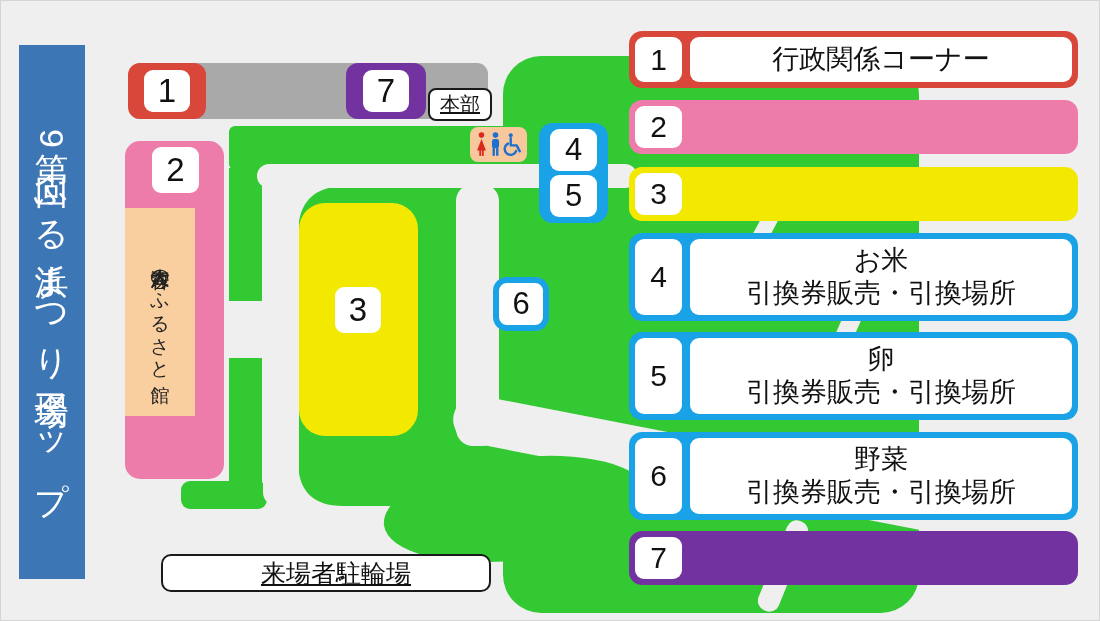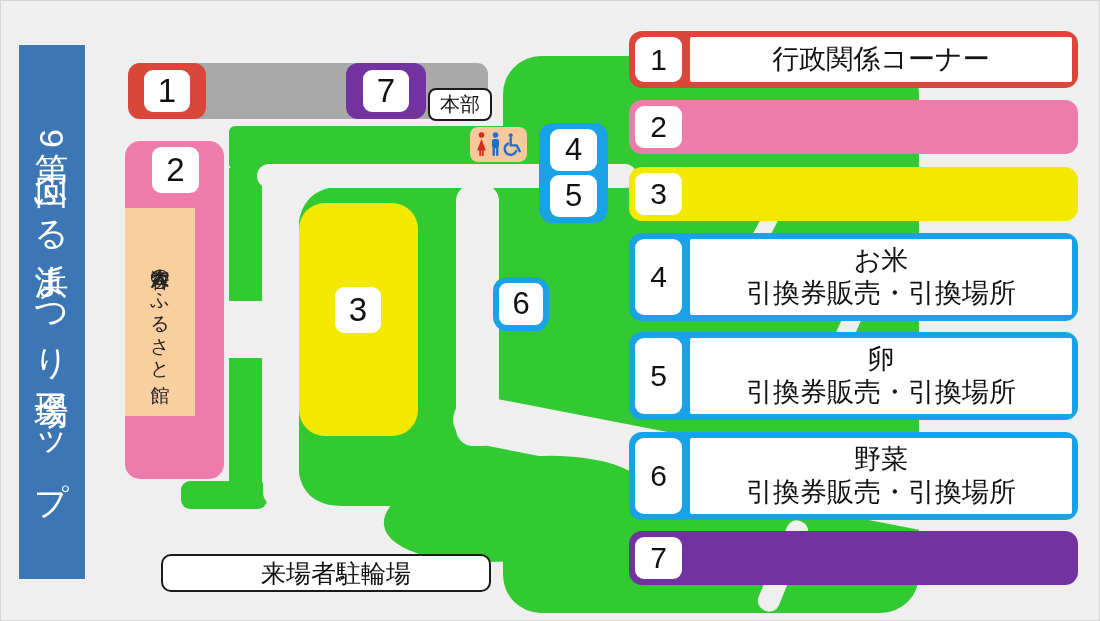--- a/index.html
+++ b/index.html
@@ -24,41 +24,41 @@
   .marker-frame{border-radius:12px;display:flex;align-items:center;justify-content:center;}
   .m-red{background:#d9473a;}
   .m-purple{background:#7233a0;}
   .m45{left:538px;top:122px;width:69px;height:100px;background:#19a2e6;border-radius:14px;
        display:flex;flex-direction:column;align-items:center;justify-content:center;gap:4px;}
   .m45 .numchip{width:47px;height:42px;font-size:31px;}
   .m6{left:492px;top:276px;width:56px;height:54px;background:#fff;border:6px solid #19a2e6;
       border-radius:14px;display:flex;align-items:center;justify-content:center;font-size:31px;}
 
   
-  .outlabel{background:#fff;border:2px solid #1a1a1a;display:flex;align-items:center;justify-content:center;}
+  .outlabel{background:#fff;border:2px solid #1a1a1a;display:flex;align-items:center;justify-content:center;text-decoration:underline;}
 
   
   .museum{left:124px;top:207px;width:70px;height:208px;background:#f9cfa0;
           display:flex;align-items:center;justify-content:center;}
   .museum span{writing-mode:vertical-rl;text-orientation:mixed;font-size:19px;letter-spacing:1px;
                color:#222;white-space:nowrap;}
 
   
   .toilet{left:469px;top:126px;width:57px;height:35px;background:#f7c89b;border-radius:8px;
           display:flex;align-items:center;justify-content:center;gap:1px;}
 
   
   .legend{left:628px;top:30px;width:449px;height:560px;}
   .legend-row{position:absolute;left:0;width:449px;border-radius:13px;padding:6px;
               display:flex;gap:8px;box-sizing:border-box;}
   .lr-red{background:#d9473a;} .lr-pink{background:#ee7cab;} .lr-yellow{background:#f3e800;}
   .lr-blue{background:#19a2e6;} .lr-purple{background:#7233a0;}
   .lnum{background:#fff;border-radius:9px;width:47px;flex:0 0 47px;display:flex;align-items:center;
         justify-content:center;font-size:30px;}
-  .ltext{background:#fff;border-radius:2px;flex:1;display:flex;flex-direction:column;align-items:center;
+  .ltext{background:#fff;border-radius:9px;flex:1;display:flex;flex-direction:column;align-items:center;
          justify-content:center;font-size:27px;line-height:1.22;text-align:center;}
 </style>
 </head>
 <body>
 
 <div class="page">
 
   <svg class="maplayer" width="1100" height="621" viewBox="0 0 1100 621" aria-hidden="true">
 
     <rect x="502" y="55" width="416" height="557" rx="38" fill="#33c933"></rect>

